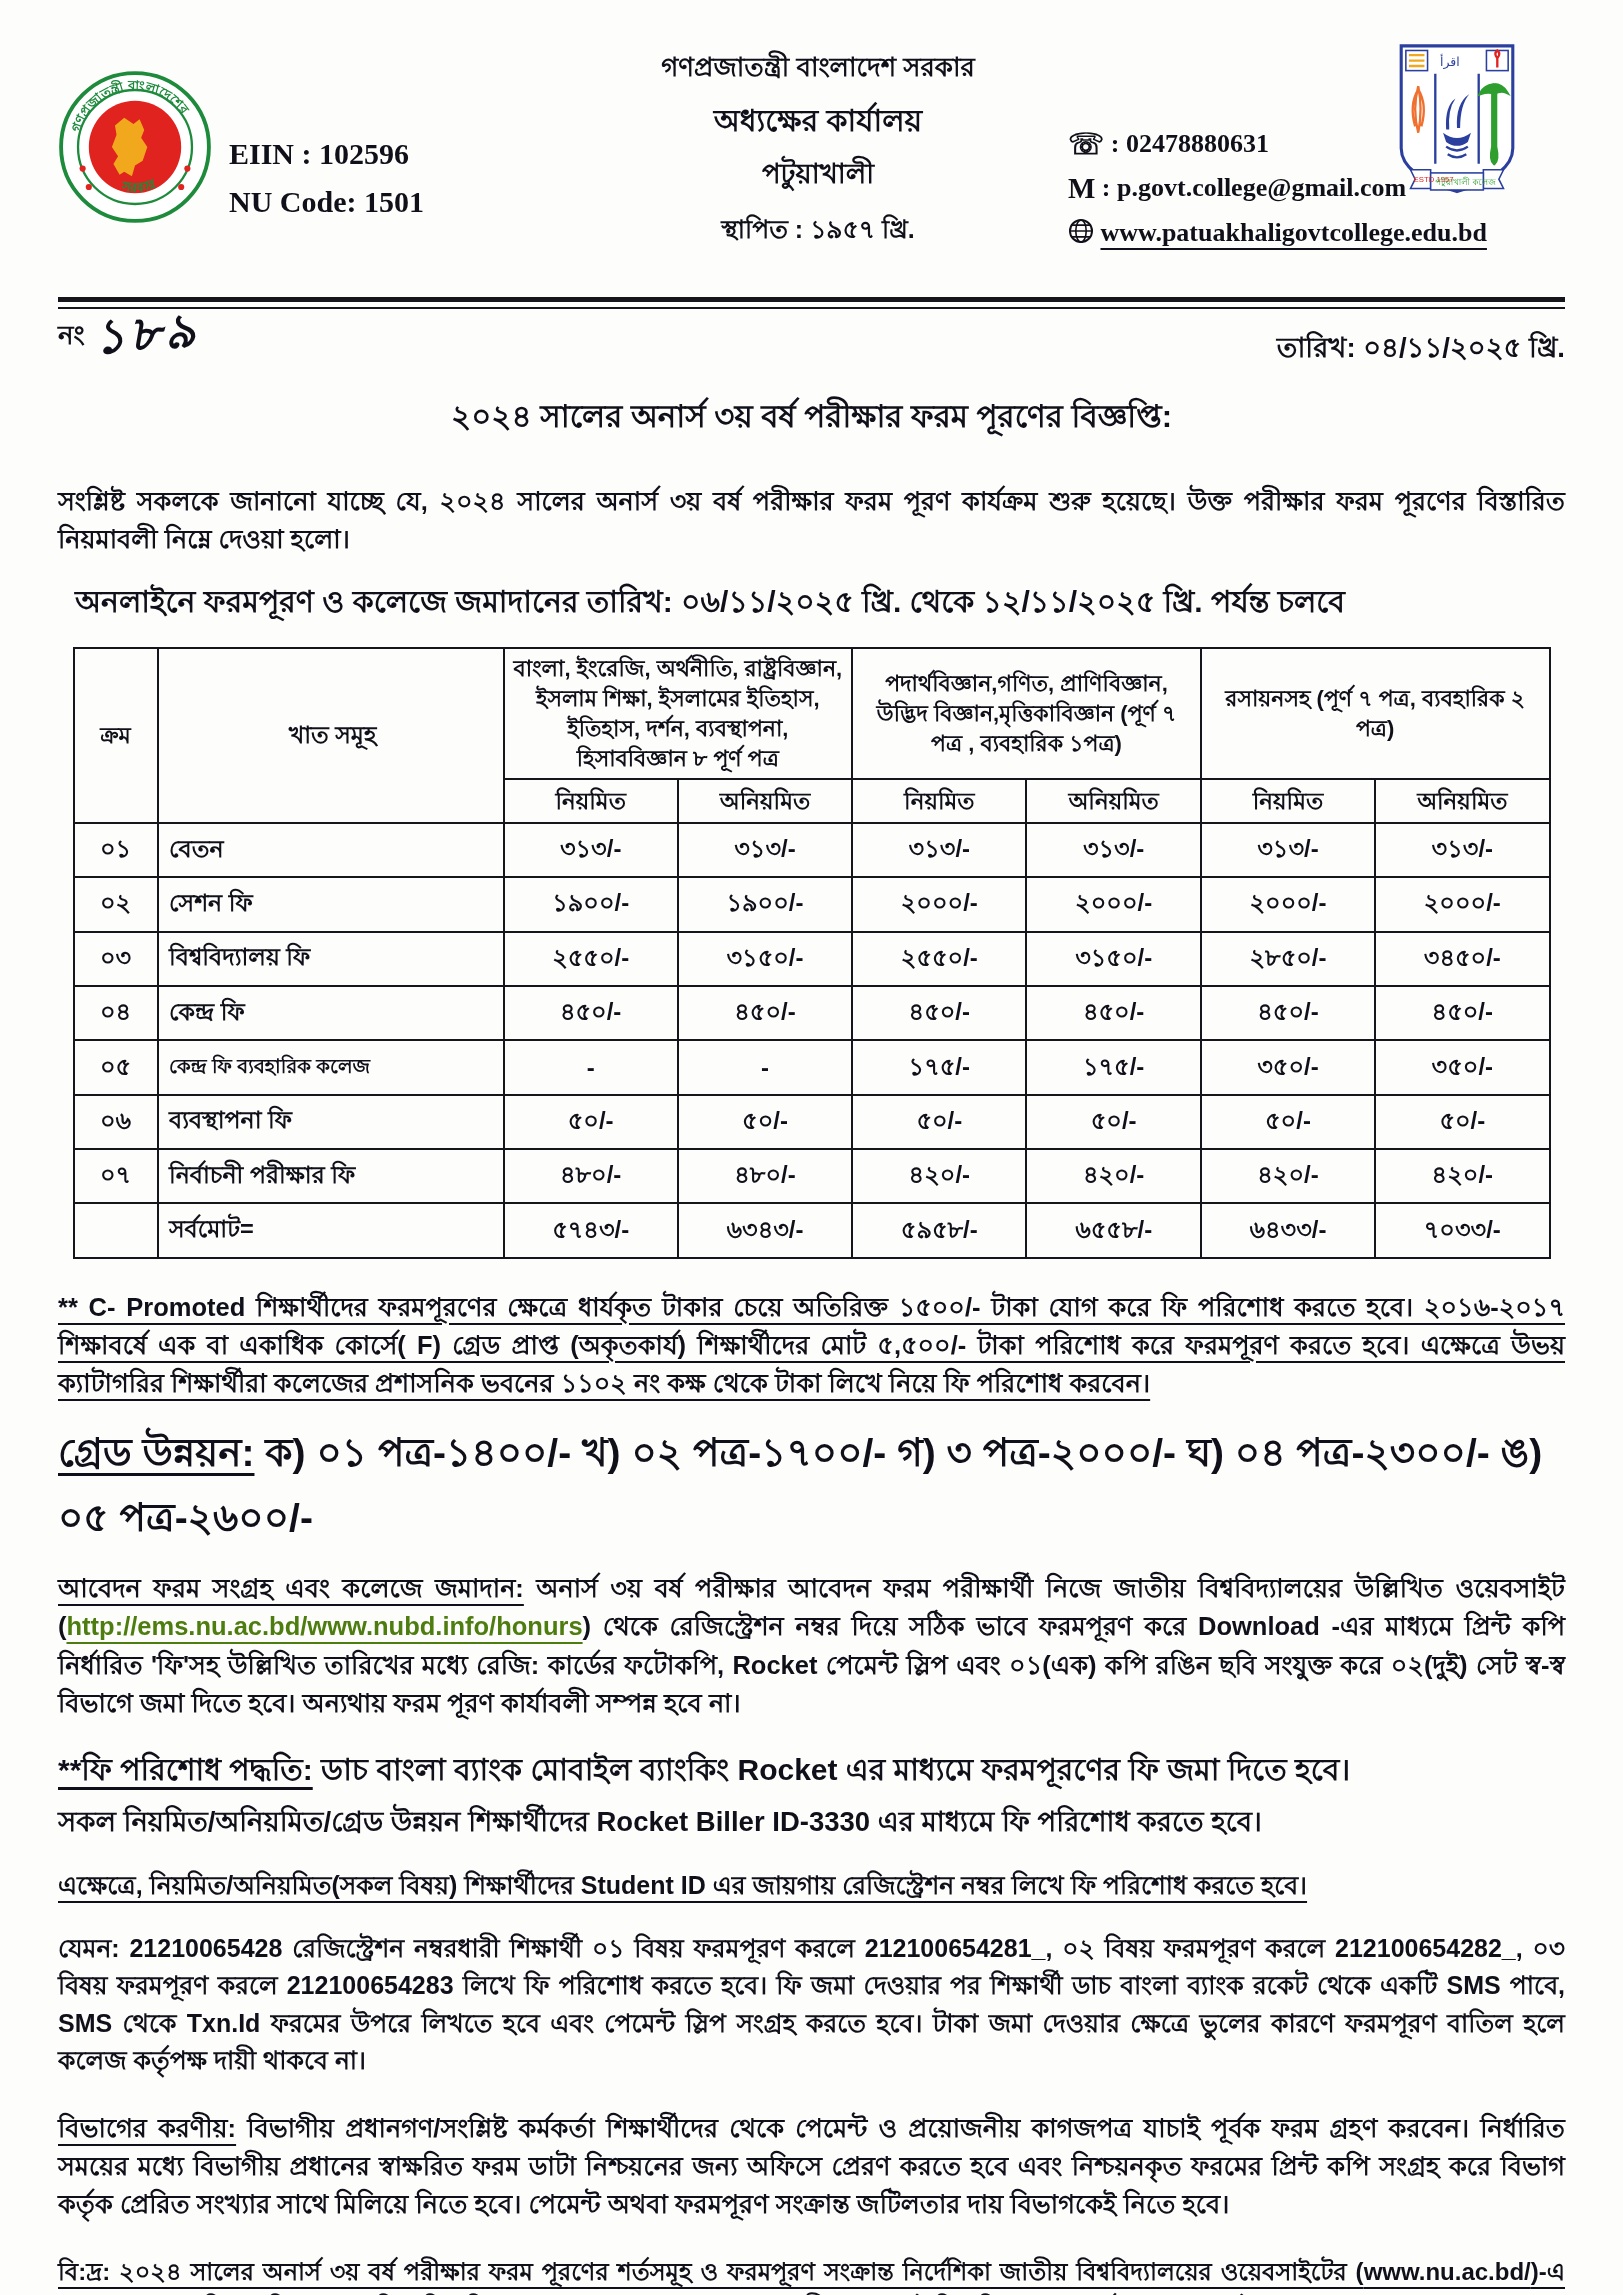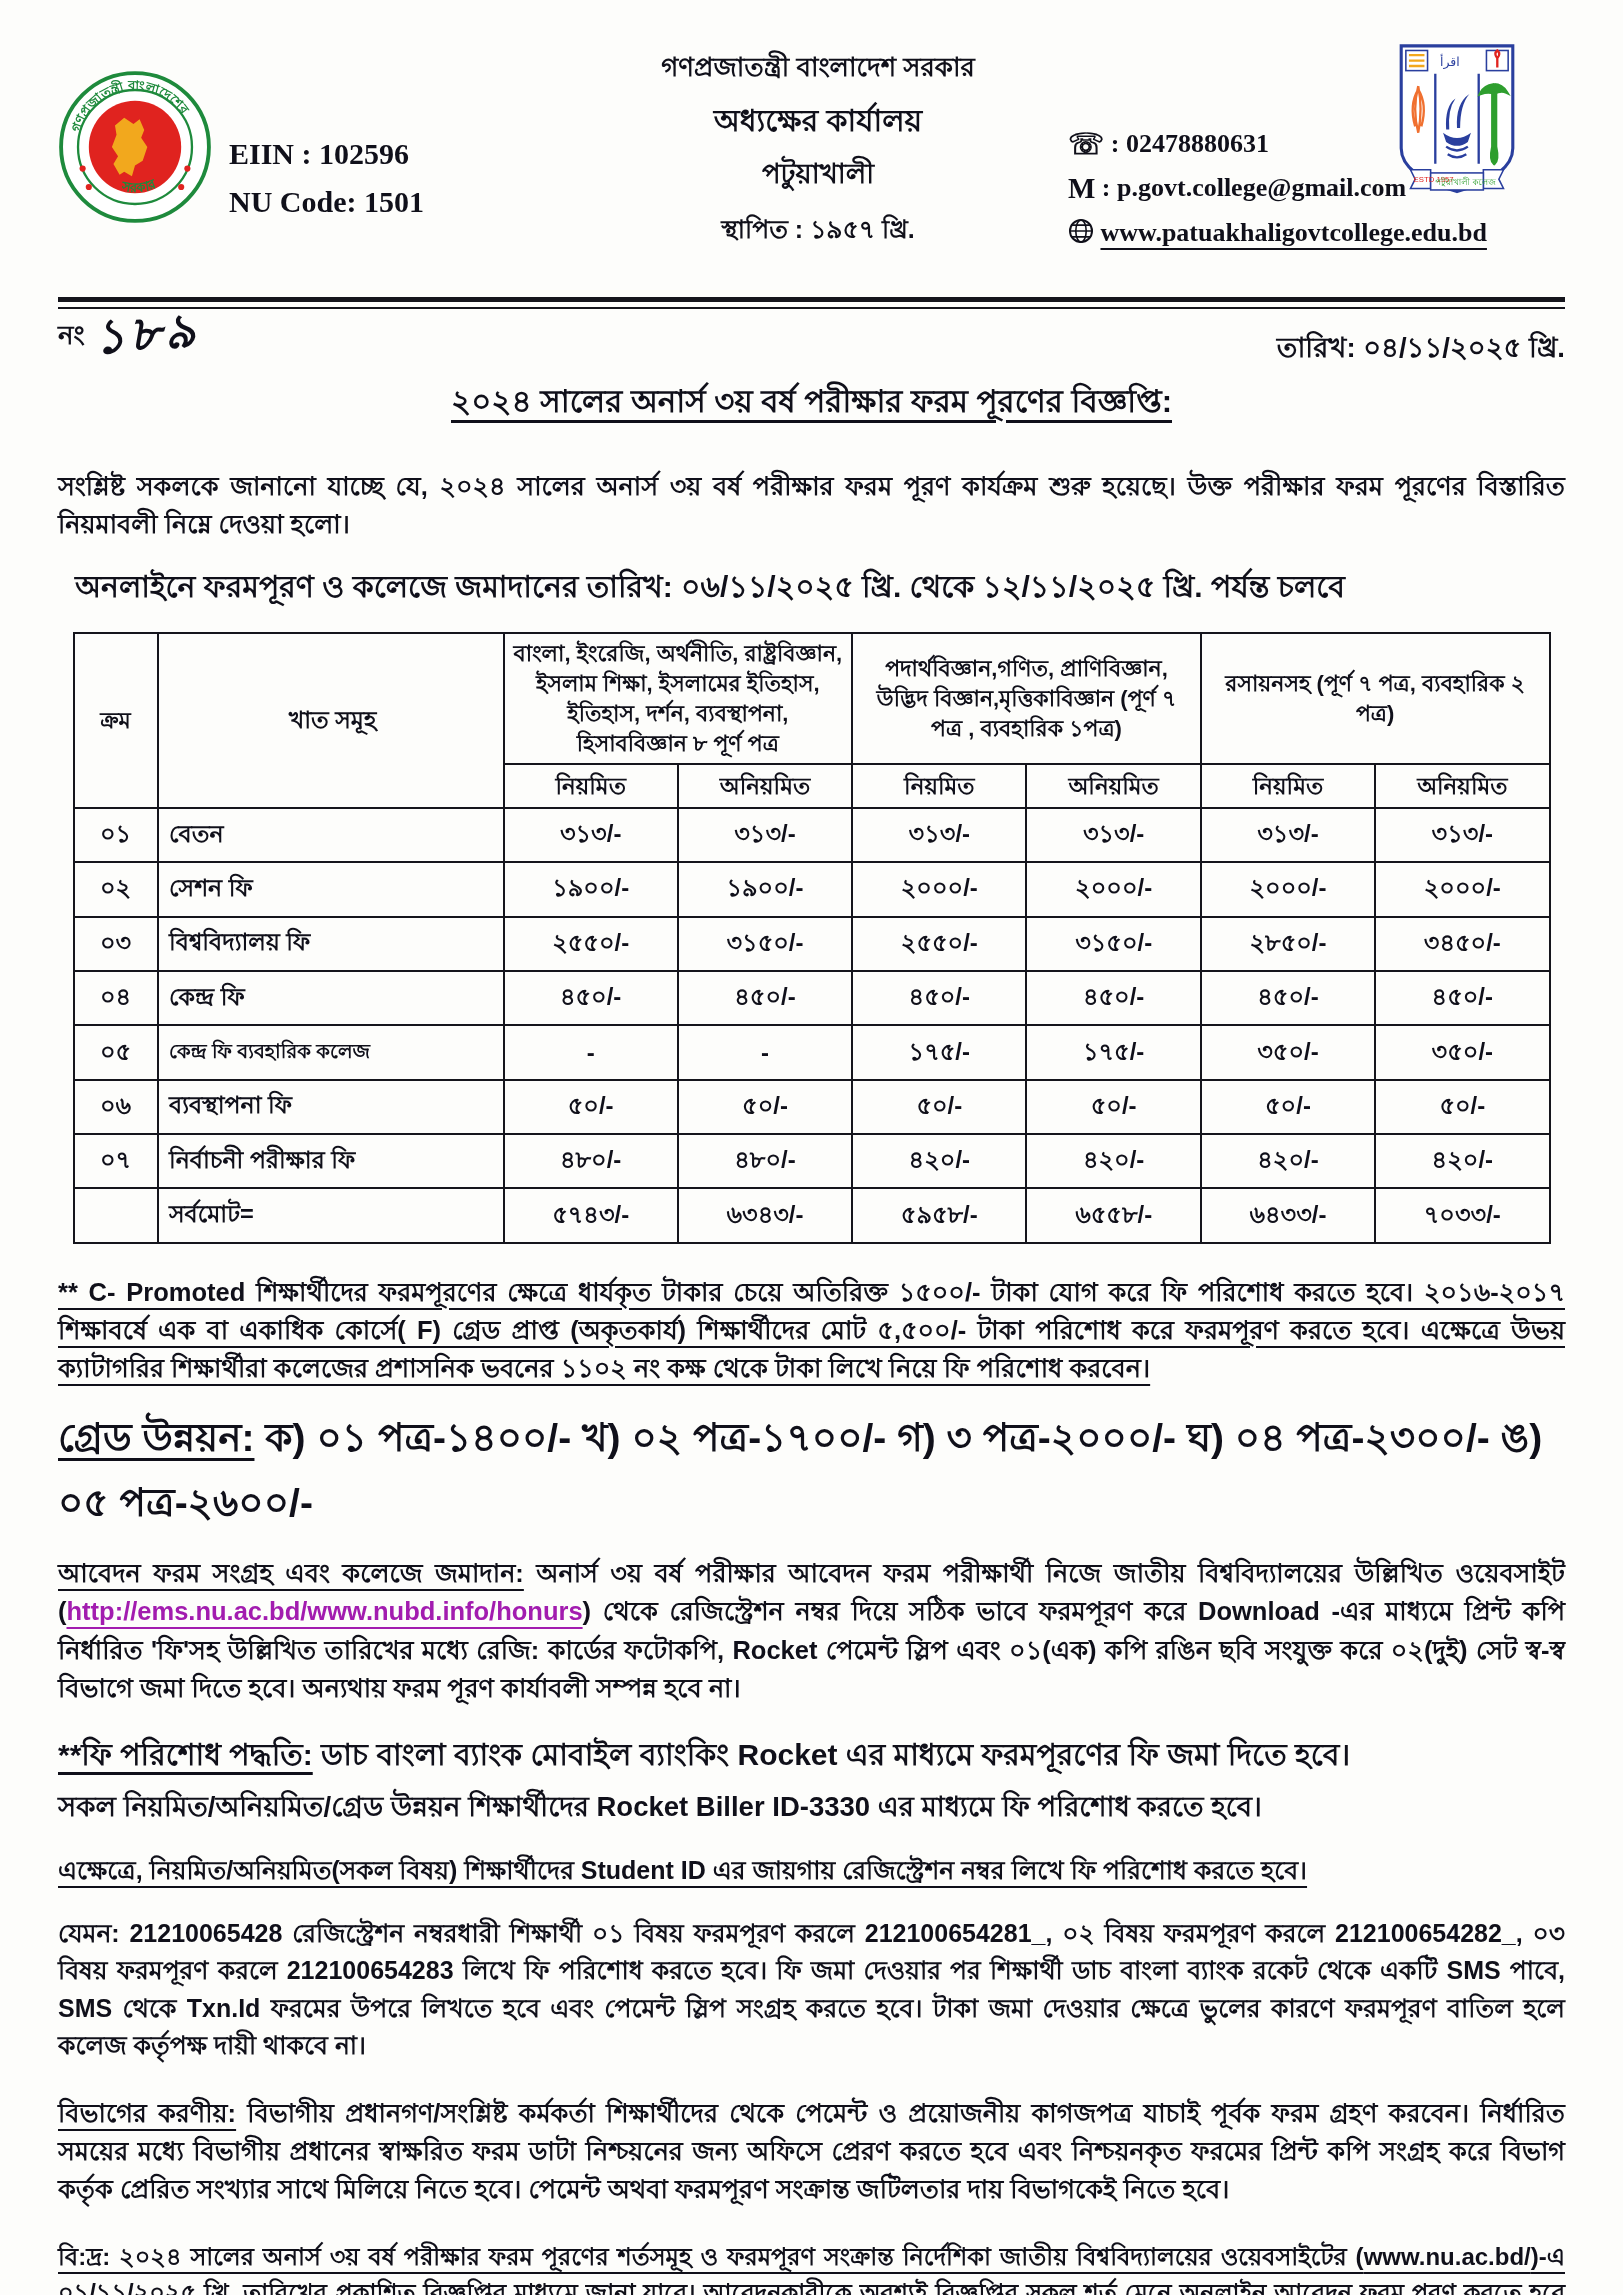--- a/index.html
+++ b/index.html
@@ -24,26 +24,26 @@
   .contact .row{display:flex;align-items:center;gap:6.5px;white-space:nowrap;}
   .contact .ic{font-size:29px;line-height:1;}
   
   .rule-double{margin-top:17px;border-top:5.2px solid #15151c;border-bottom:2.6px solid #15151c;height:4.6px;}
   
   .meta-row{display:flex;justify-content:space-between;align-items:flex-start;margin-top:6.5px;}
   .no-wrap{display:flex;align-items:flex-start;gap:9.2px;font-size:26px;font-weight:bold;}
   .hand-no{font-size:48px;font-weight:bold;font-style:italic;transform:rotate(-4deg);line-height:.8;letter-spacing:3.9px;}
   .meta-date{font-size:27.5px;font-weight:bold;margin-top:11.8px;}
   
-  .title{text-align:center;font-size:31px;font-weight:bold;text-decoration:underline;text-underline-offset:7.9px;margin-top:4px;}
+  .title{text-align:center;font-size:31px;font-weight:bold;text-underline-offset:7.9px;margin-top:19px;}
   .para{font-size:25.5px;line-height:1.5;font-weight:bold;margin-top:17px;text-align:justify;}
   .schedule{font-size:30px;font-weight:bold;margin:19.6px 0 0 17px;}
   .u{text-decoration:underline;text-underline-offset:6.5px;}
   .lbl{font-weight:bold;text-decoration:underline;text-underline-offset:6.5px;}
-  .url{color:#a21caf;text-decoration:underline;text-underline-offset:6.5px;}
+  .url{color:#4d7c0f;text-decoration:underline;text-underline-offset:6.5px;}
   .pay1{font-size:30px;font-weight:bold;margin-top:26px;line-height:1.45;}
   .pay2{font-size:27.5px;font-weight:bold;margin-top:10.5px;line-height:1.45;}
   .pay3{font-size:25px;font-weight:bold;margin-top:25px;line-height:1.5;text-align:justify;}
   .nb{font-size:24px;}
   
   table.fees{border-collapse:collapse;width:1478px;margin:18.3px auto 0;table-layout:fixed;}
   table.fees th,table.fees td{border:2.6px solid #15151c;padding:5.2px 6.5px;text-align:center;vertical-align:middle;font-weight:bold;}
   table.fees th{font-size:22px;line-height:1.35;}
   table.fees td{font-size:24px;height:42px;}
   .c-sl{width:69px;}

